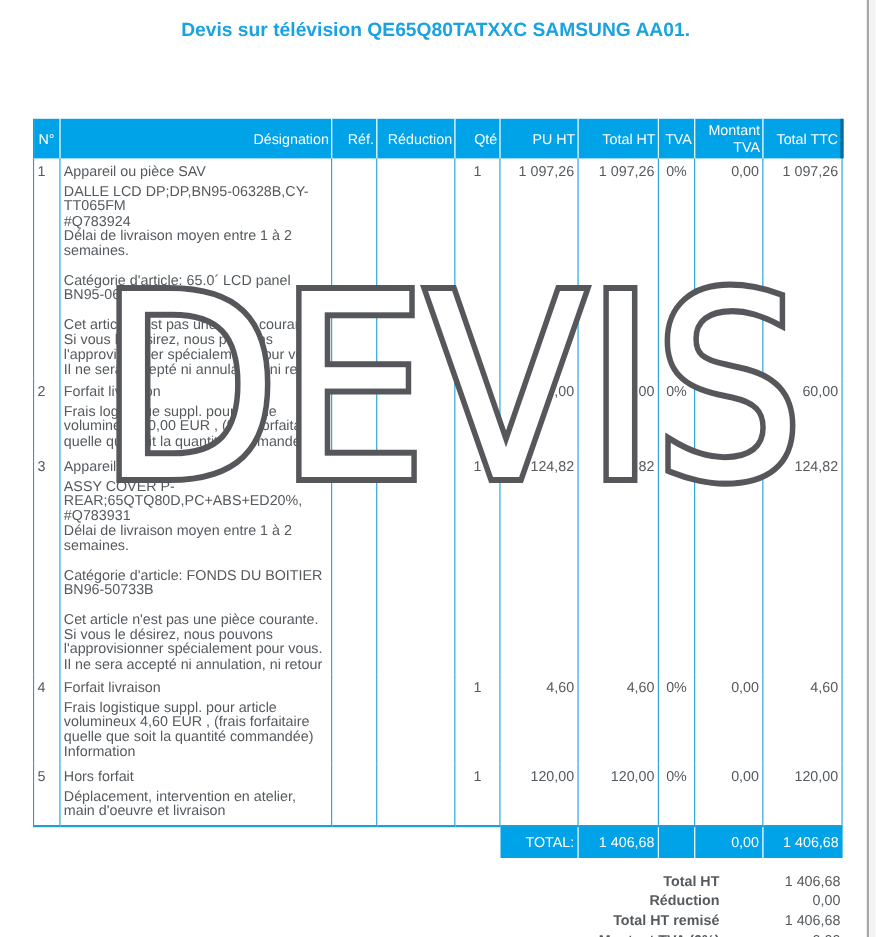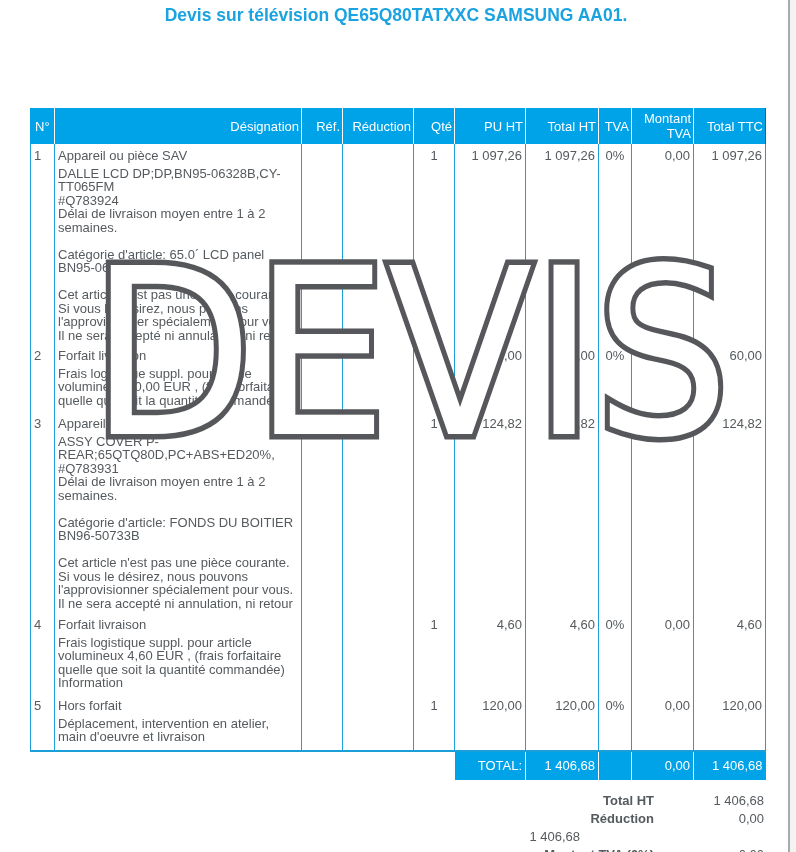--- a/index.html
+++ b/index.html
@@ -10,32 +10,32 @@
     color: #555a5e;
   }
   .page-edge {
     position: absolute; top: 0; right: 0; width: 6px; height: 852px;
     background: #f3f3f3; border-left: 2px solid #a9a9a9;
   }
   .header {
     position: absolute; left: 0; top: 3px; width: 792px;
     text-align: center; color: #1aa3e0; font-weight: bold; font-size: 17.5px; line-height: 25.5px;
   }
-  .header div { padding: 0 28px; }
+  .header div { padding: 0 28px; margin-top: 12px; }
   table.devis {
     position: absolute; left: 30px; top: 108px; width: 735px;
     border-collapse: collapse; font-size: 13px; table-layout: fixed;
   }
   table.devis th {
     background: #00a2e8; color: #ffffff; font-weight: normal;
     border-left: 1px solid #ffffff; border-right: 1px solid #ffffff;
     height: 36px; padding: 0 2px; line-height: 15px; text-align: right;
   }
   table.devis th:first-child { border-left: 1px solid #00a2e8; text-align: left; padding-left: 4px; }
-  table.devis th:last-child { border-right: 1px solid #0369a1; }
+  table.devis th:last-child { border-right: 3px solid #0369a1; }
   table.devis td {
     border-left: 1px solid #1a9fd8; border-right: 1px solid #1a9fd8;
     vertical-align: top; padding: 5px 3px 0 3px; line-height: 13.5px; color: #555a5e;
   }
   table.devis tbody tr:last-child td { border-bottom: 2px solid #1a9fd8; padding-bottom: 6px; }
   td.num { text-align: right; }
   td.center { text-align: center; }
   td.idx { padding-left: 4px; }
   .d-title { margin-bottom: 4px; }
   .d-body { white-space: pre-line; }
@@ -206,20 +206,21 @@
 <div class="summary">
   <div class="row">
     <span class="lbl">Total HT</span>
     <span class="val">1 406,68</span>
   </div>
   <div class="row">
     <span class="lbl">Réduction</span>
     <span class="val">0,00</span>
   </div>
   <div class="row">
+    <span class="lbl">Total HT remisé</span>
     <span class="val">1 406,68</span>
   </div>
   <div class="row">
     <span class="lbl">Montant TVA (0%)</span>
     <span class="val">0,00</span>
   </div>
 </div>
 
 <svg class="watermark" viewBox="0 0 660 220">
   <text x="330" y="202" text-anchor="middle" font-family="DejaVu Sans, sans-serif" font-size="232" fill="#ffffff" stroke="#55575a" stroke-width="11" paint-order="stroke" textLength="640" lengthAdjust="spacingAndGlyphs">DEVIS</text>

